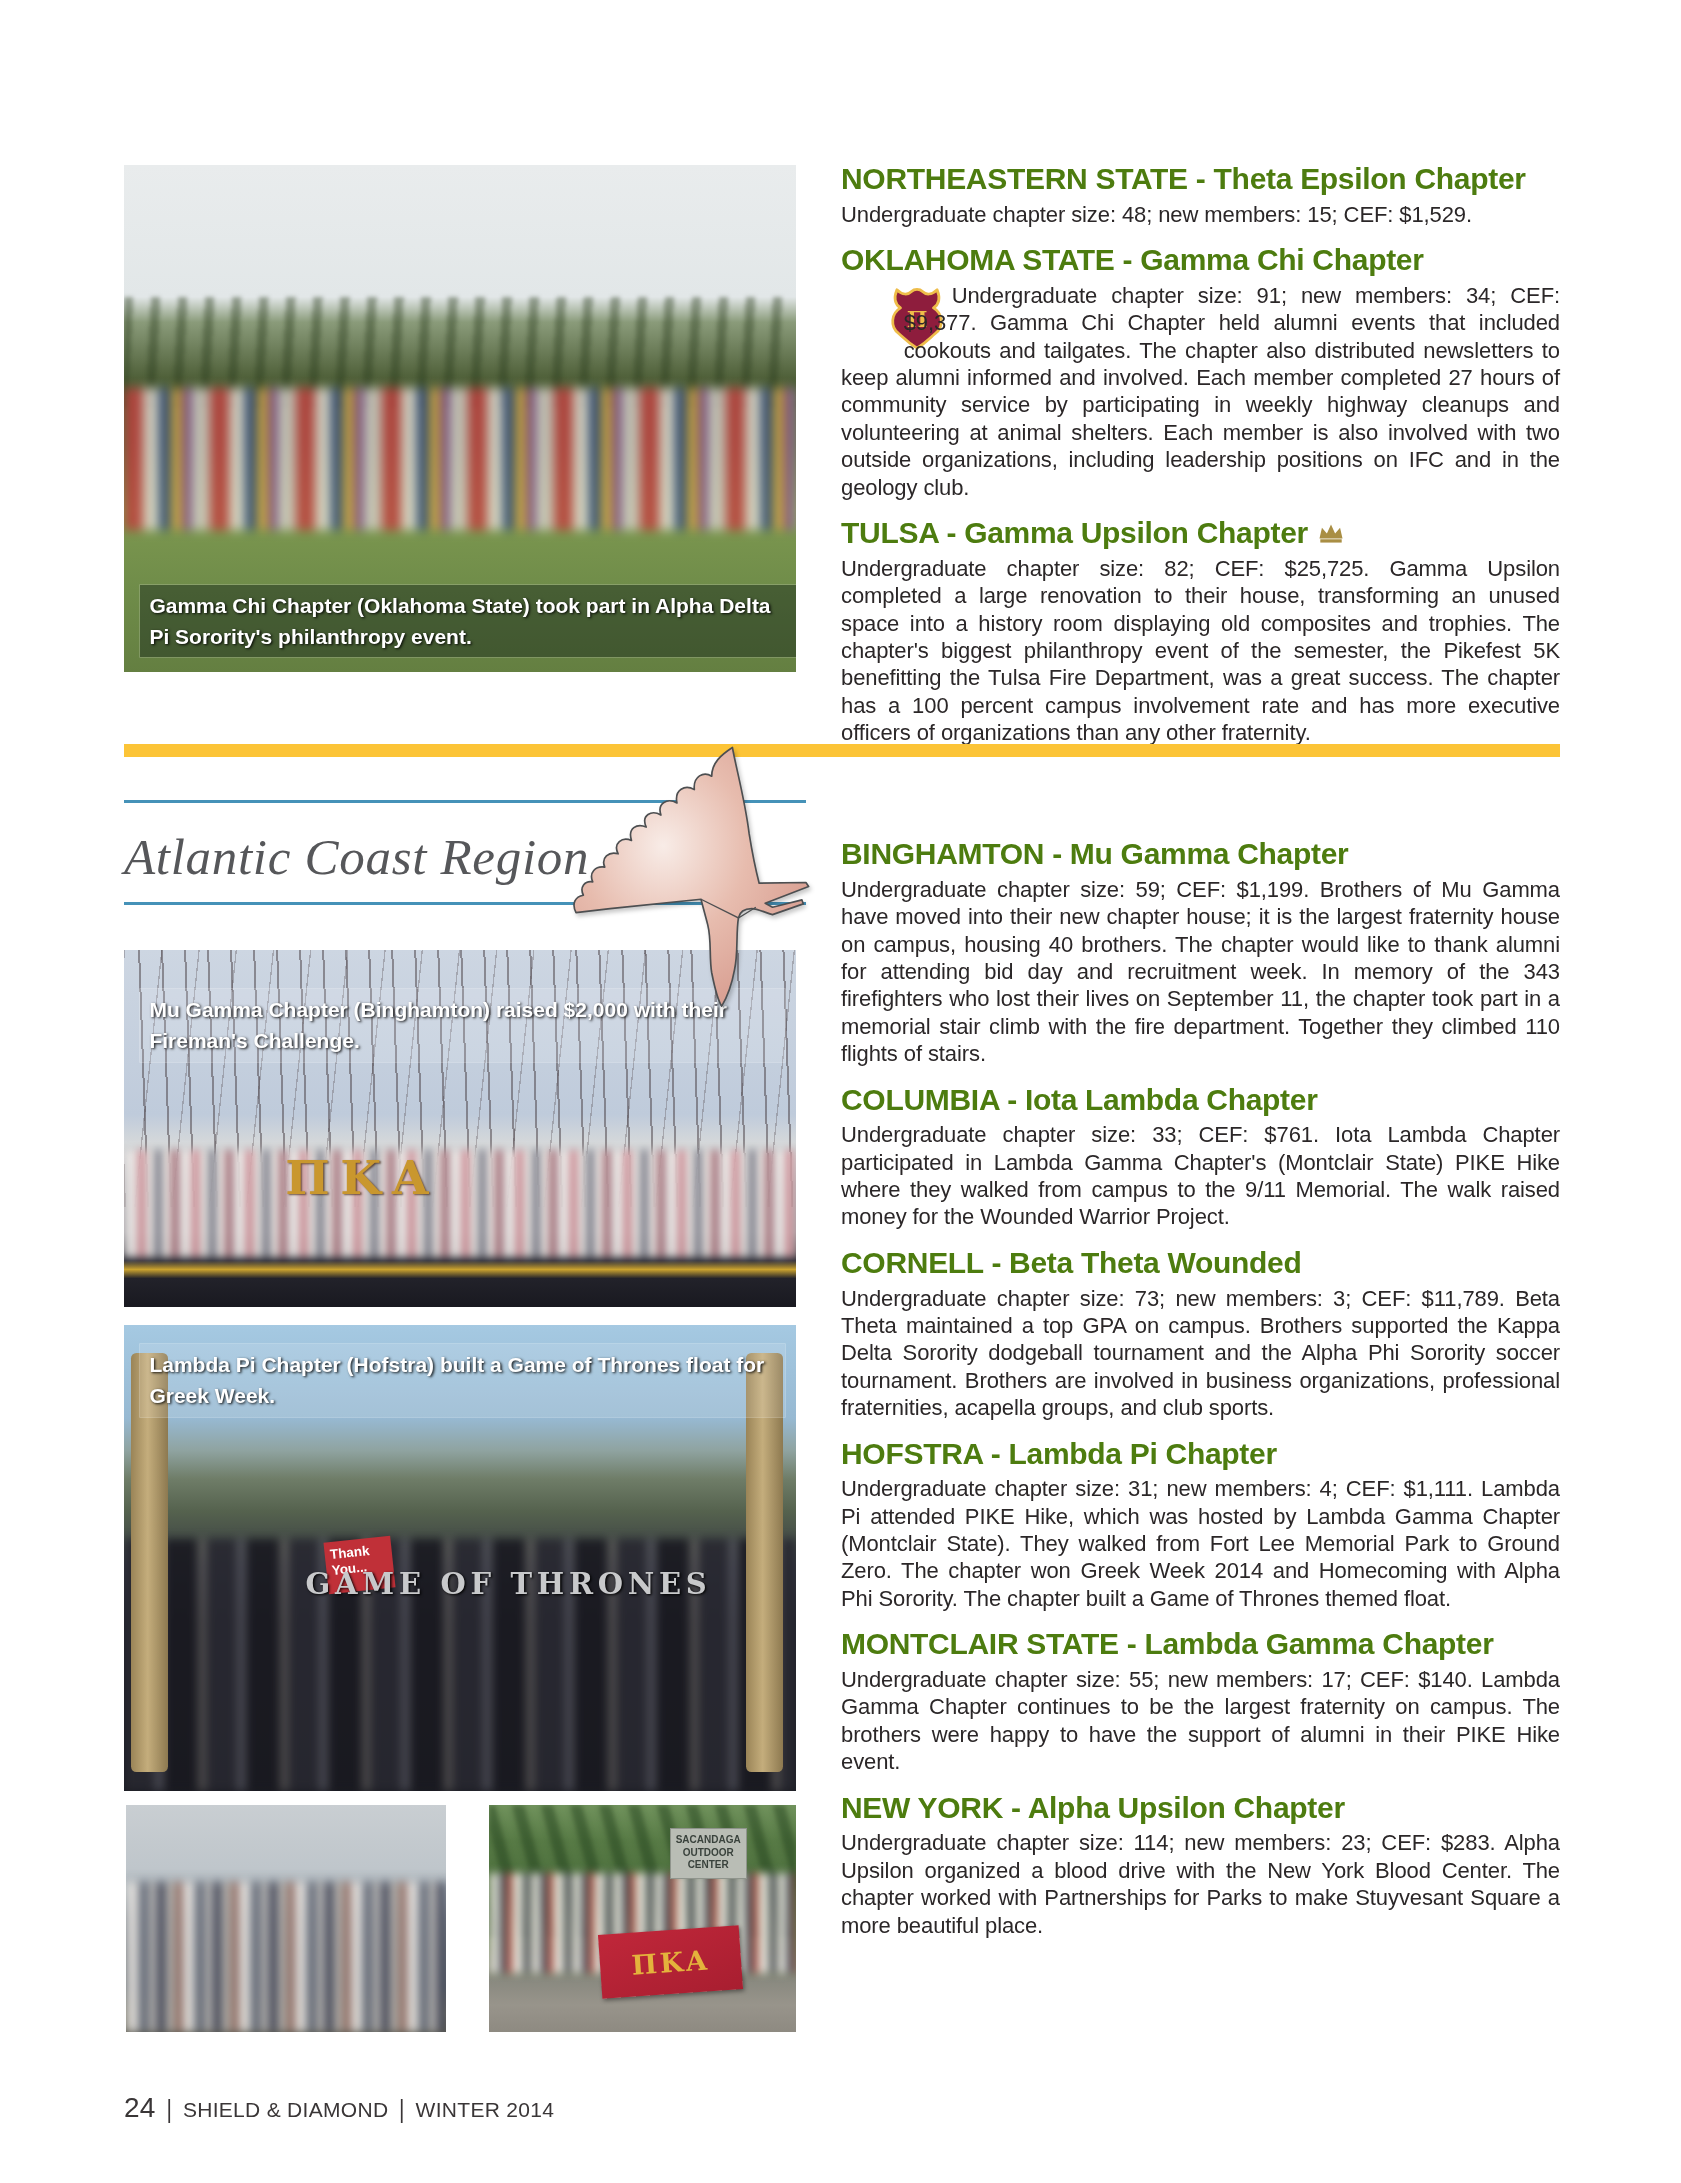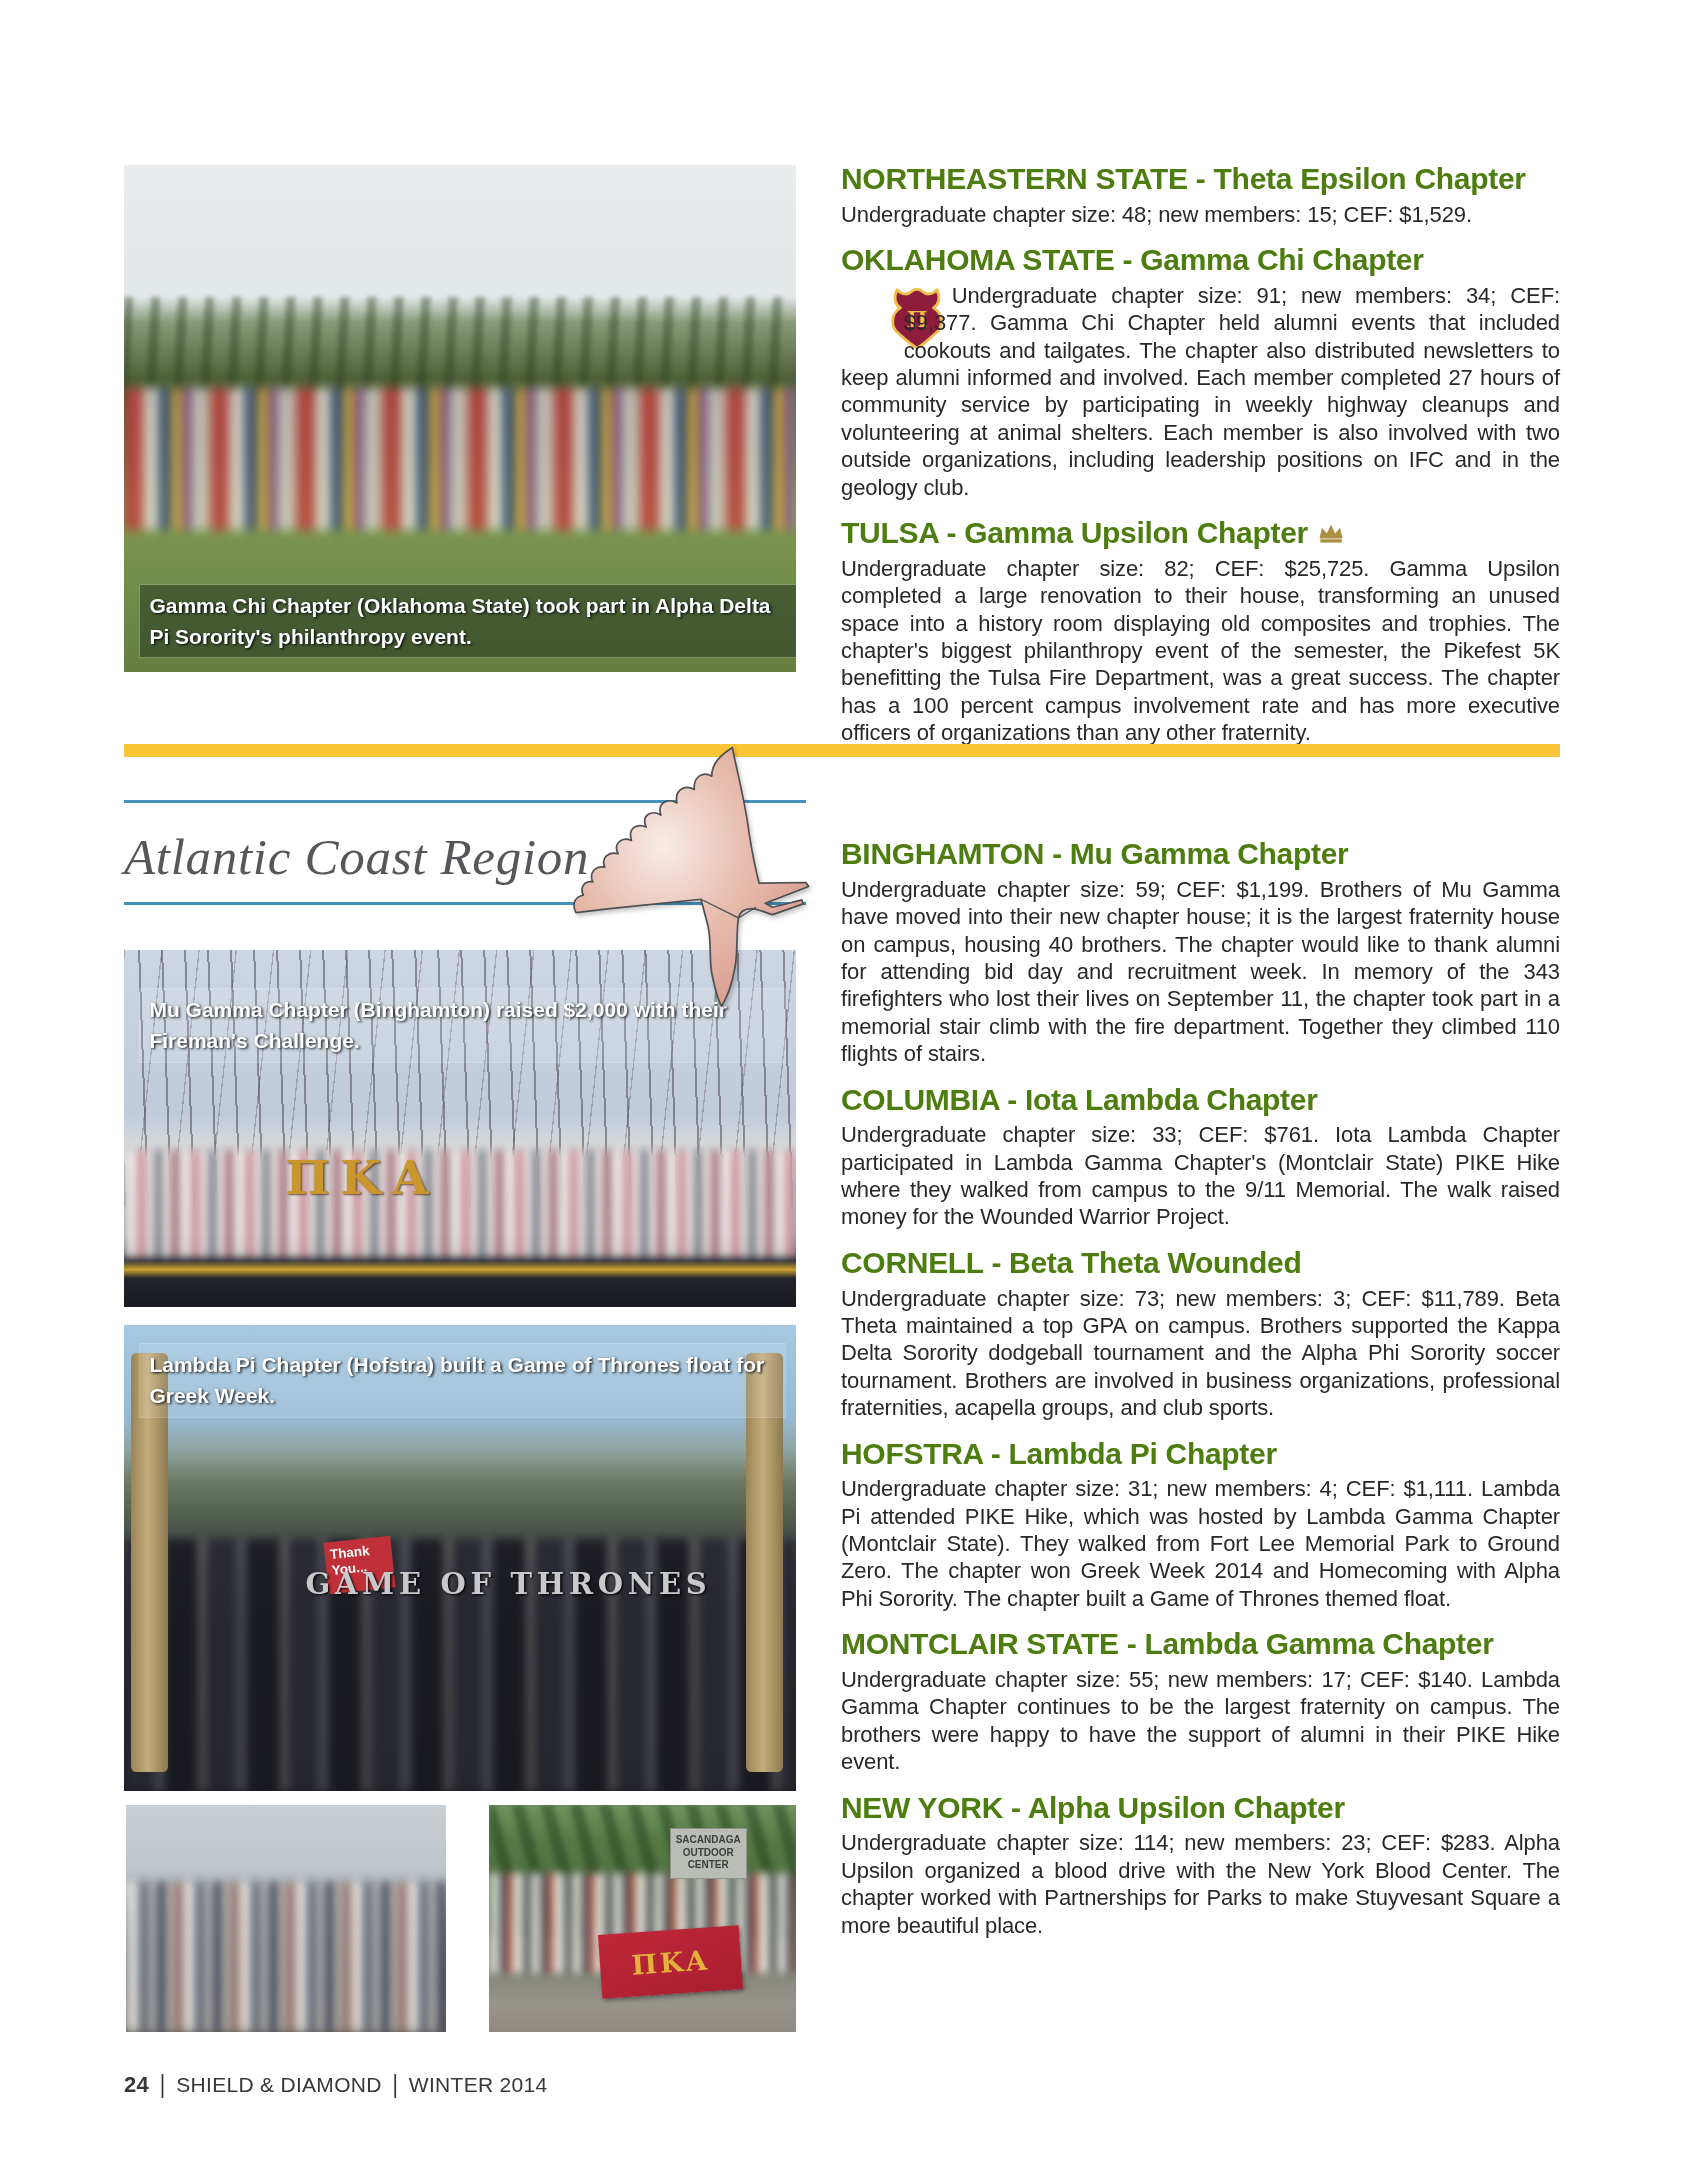--- a/index.html
+++ b/index.html
@@ -57,21 +57,21 @@
   
   .ph5{background:linear-gradient(180deg,#70925c 0%,#577a45 16%,#4b6e3c 36%,#5d7a4c 52%,#6c8158 62%,#8a8a80 78%,#98948b 88%,#8e8a81 100%);}
   .ph5::before{top:0;height:58%;background:repeating-linear-gradient(75deg,rgba(30,60,25,.45) 0 12px,transparent 12px 28px);filter:blur(2.7px);}
   .ph5::after{top:30%;height:44%;background:repeating-linear-gradient(90deg,rgba(230,225,220,.85) 0 10.7px,rgba(60,70,90,.85) 10.7px 17.4px,rgba(190,70,60,.8) 17.4px 23px,rgba(240,235,230,.85) 23px 35px,rgba(40,45,55,.85) 35px 41px);filter:blur(4px);}
   .flag{position:absolute;left:36%;top:55%;width:141px;height:64px;background:linear-gradient(160deg,#c0273a,#a81e30);transform:rotate(-4deg);z-index:3;display:flex;align-items:center;justify-content:center;box-shadow:1.3px 2px 4px rgba(0,0,0,.4);}
   .flag span{font-family:"DejaVu Serif",serif;font-weight:700;font-size:27px;color:#e4b23c;letter-spacing:2.7px;}
   .outdoor-sign{position:absolute;right:16%;top:10%;width:70px;background:#b9bdb5;border:1.3px solid #8f948c;z-index:3;color:#39423c;font-weight:700;font-size:10px;line-height:12.7px;text-align:center;padding:5.4px 2.7px;}
 
   
   .footer{position:absolute;left:124px;top:2072px;font-size:21px;color:#3a3637;display:flex;align-items:baseline;gap:10.7px;letter-spacing:0.3px;}
-  .footer .pg{font-weight:700;font-size:22px;}
+  .footer .pg{font-weight:400;font-size:28px;margin-top:20px;}
   .footer .sep{font-weight:400;color:#3a3637;transform:scaleY(1.2);display:inline-block;}
 </style>
 </head>
 <body>
 
 <div class="photo" style="left:124px;top:165px;width:672px;height:507px;">
   <div class="ph ph1"></div>
   <div class="cap cap-large band-dark" style="left:0;right:0;bottom:14.7px;">
     <div style="max-width:636px;">Gamma Chi Chapter (Oklahoma State) took part in Alpha Delta Pi Sorority's philanthropy event.</div>
   </div>

